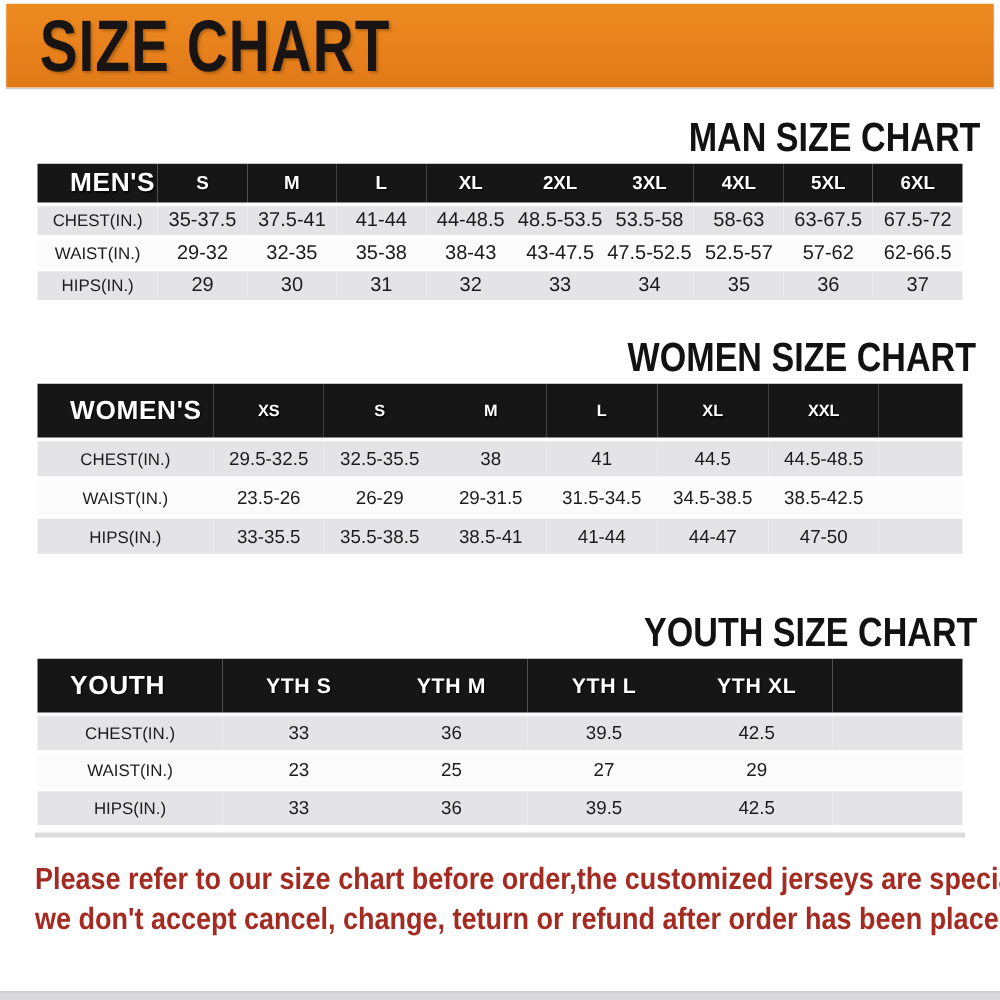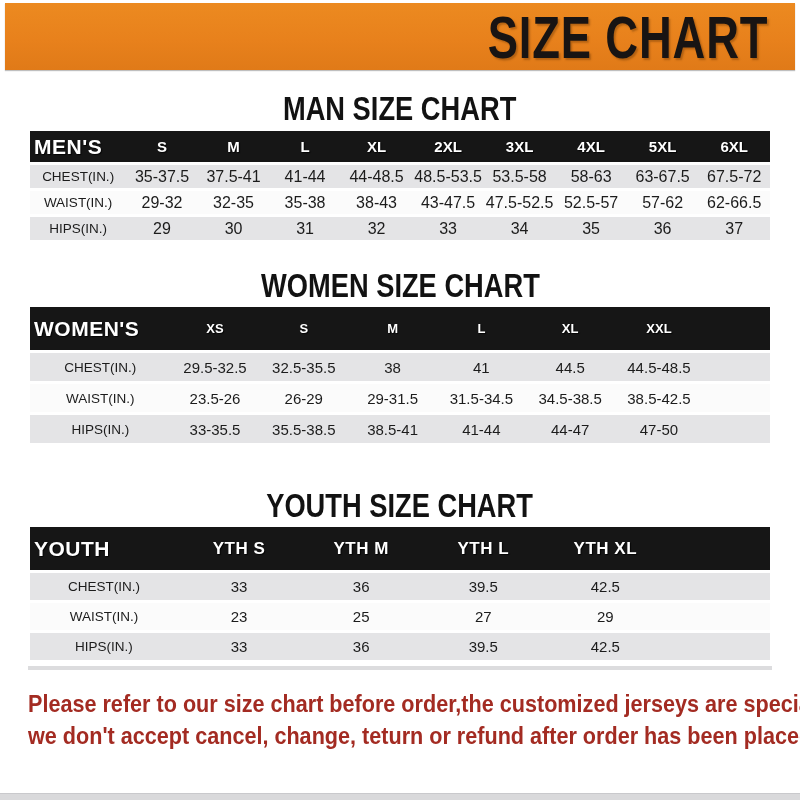--- a/index.html
+++ b/index.html
@@ -9,37 +9,37 @@
     font-family: "Liberation Sans", sans-serif;
     position: relative;
     overflow: hidden;
   }
 
   
   .banner {
     margin: 3px 5px 0 5px;
     height: 67px;
     background: linear-gradient(180deg, #ec8a20 0%, #e8811c 55%, #e07a18 100%);
-    display: flex; align-items: center; justify-content: flex-end;
+    display: flex; align-items: center; justify-content: flex-start;
     box-shadow: 0 1px 1px rgba(0,0,0,0.25);
   }
   .banner-title {
     font-size: 54px;
     font-weight: 900;
     color: #181413;
     letter-spacing: 1px;
     display: inline-block;
     transform: scaleX(0.84) scaleY(1.08);
     text-shadow: 2px 2px 2px rgba(80,40,0,0.35);
     white-space: nowrap;
   }
 
   
   .section-title {
-    text-align: center;
+    text-align: right;
     font-weight: 900;
     font-size: 31px;
     color: #121212;
     white-space: nowrap;
   }
   .section-title > span {
     display: inline-block;
     transform: scaleX(0.88) scaleY(1.05);
     letter-spacing: 0px;
   }
@@ -62,21 +62,21 @@
   table.size-table thead th {
     background: #161616;
     color: #ffffff;
     font-weight: 700;
     text-align: center;
     vertical-align: middle;
     text-shadow: 1px 1px 1px rgba(0,0,0,0.8);
   }
   table.size-table thead th.corner {
     text-align: left;
-    padding-left: 4px;
+    padding-left: 26px;
     font-weight: 900;
     font-size: 21px;
     letter-spacing: 0.5px;
   }
   .tbl-men   thead th { height: 31px; font-size: 15px; }
   .tbl-women thead th { height: 43px; font-size: 13px; }
   .tbl-youth thead th { height: 43px; font-size: 17px; letter-spacing: 0.5px; }
 
   
   .tbl-men   thead th.corner { width: 13%; }

